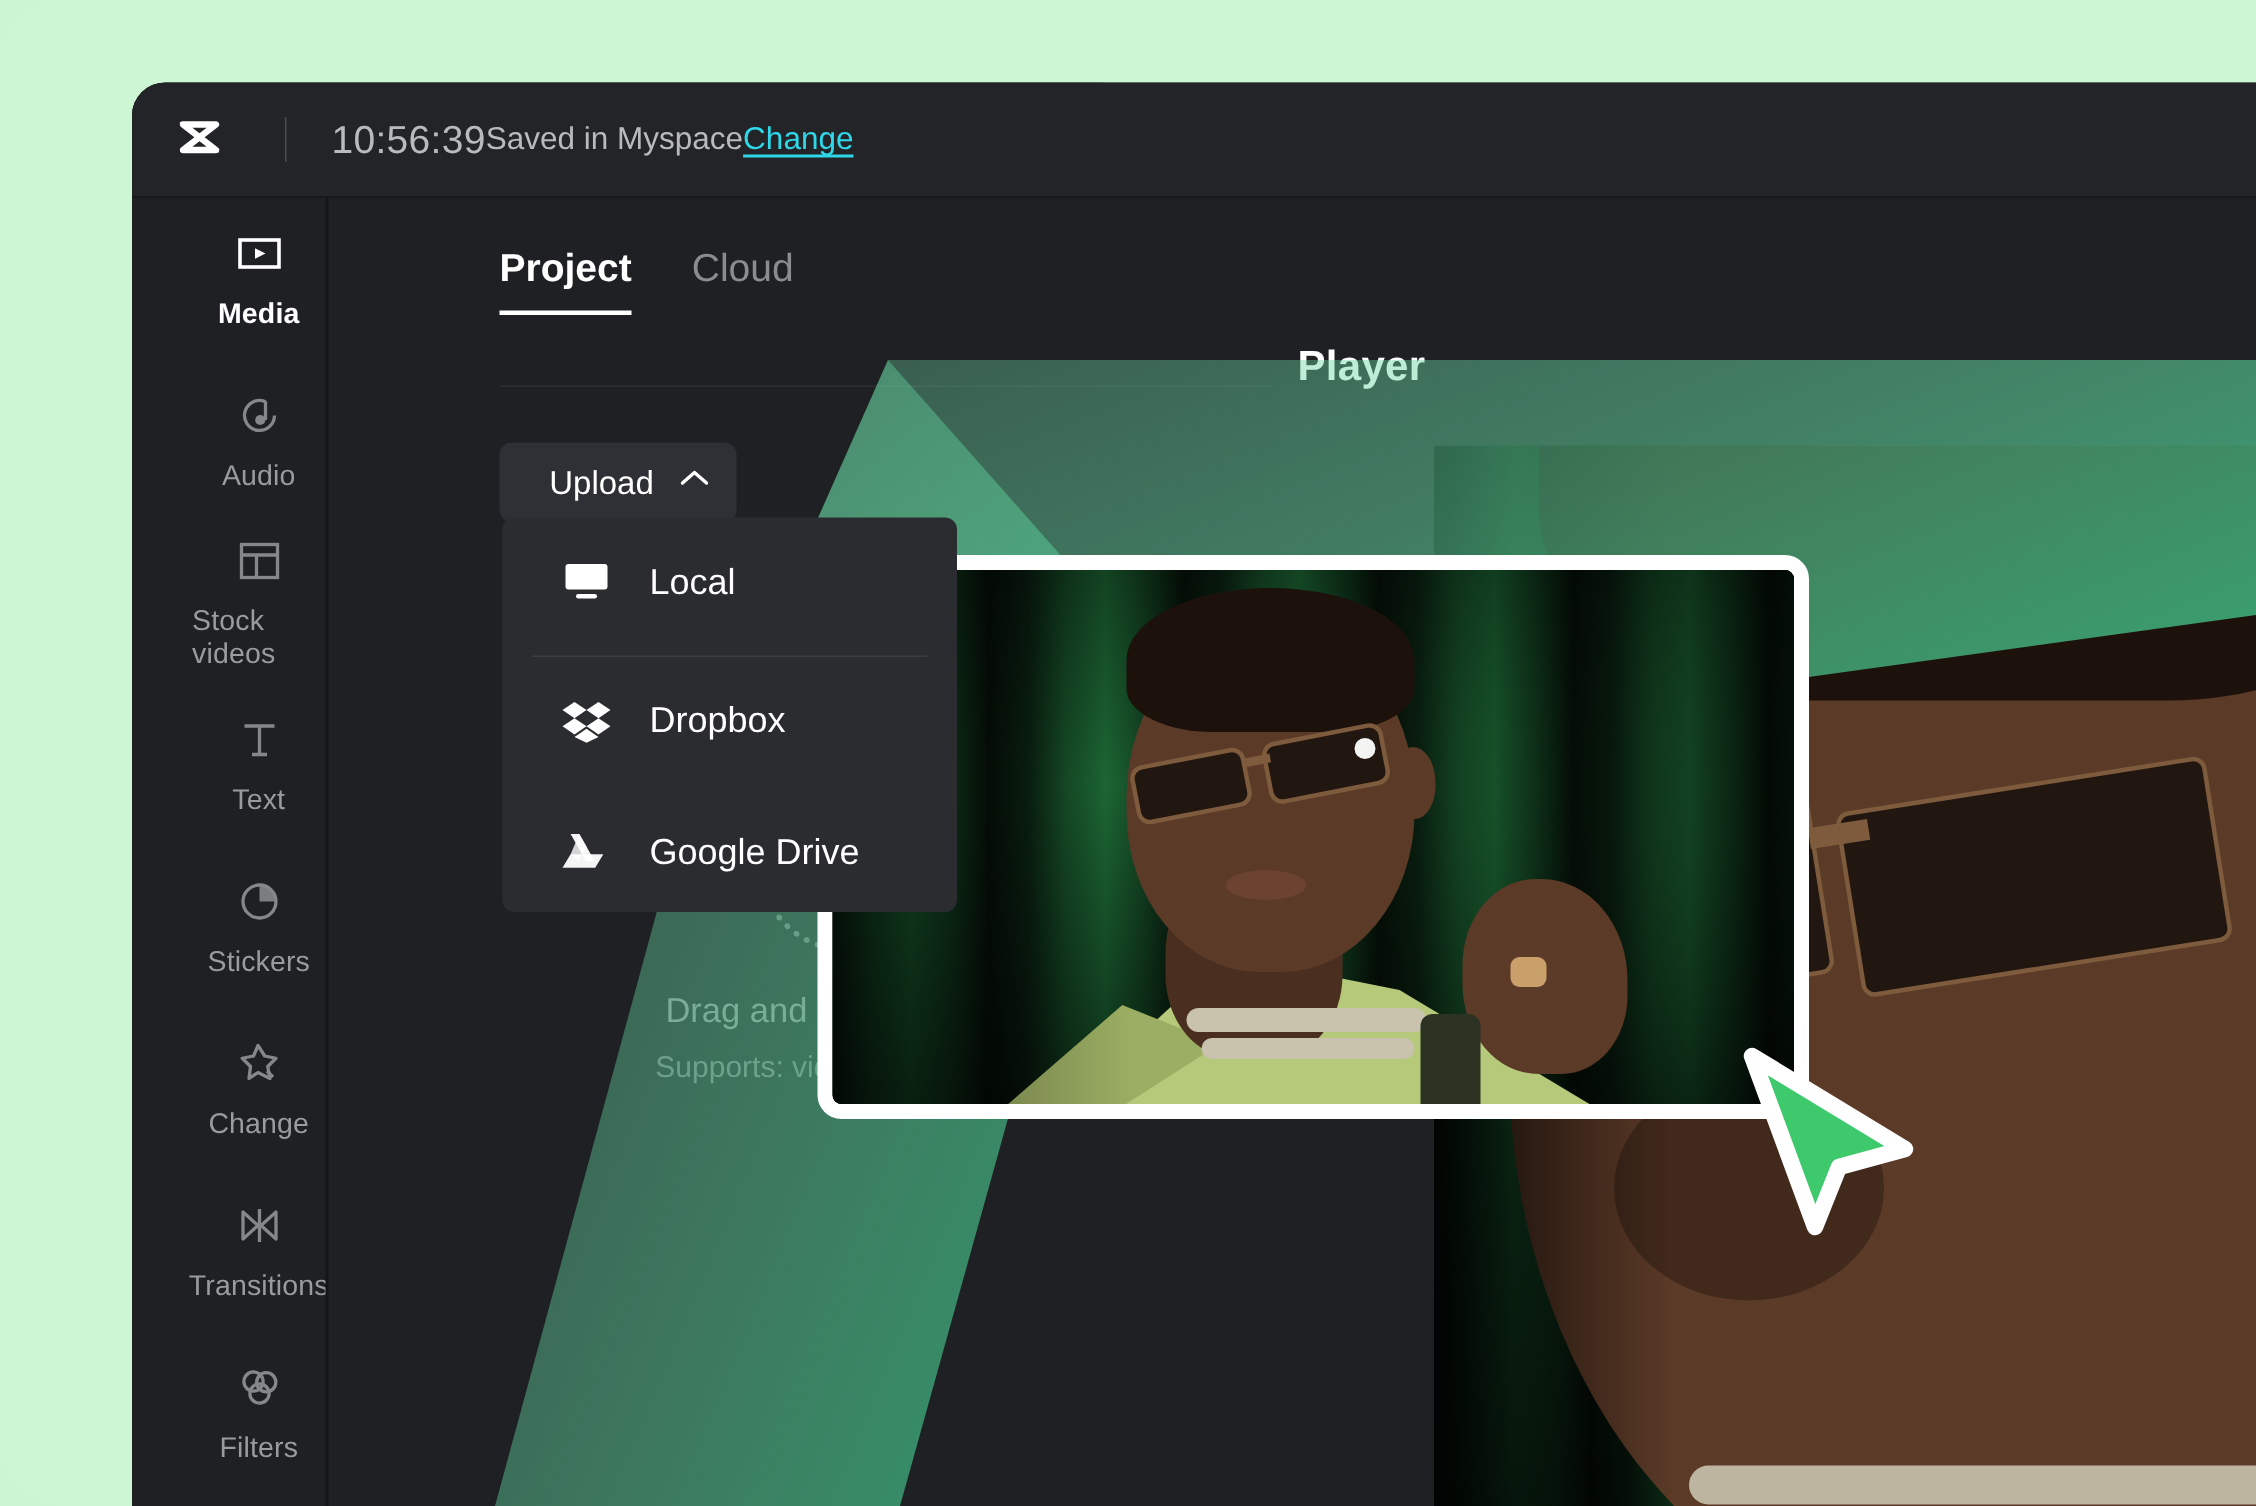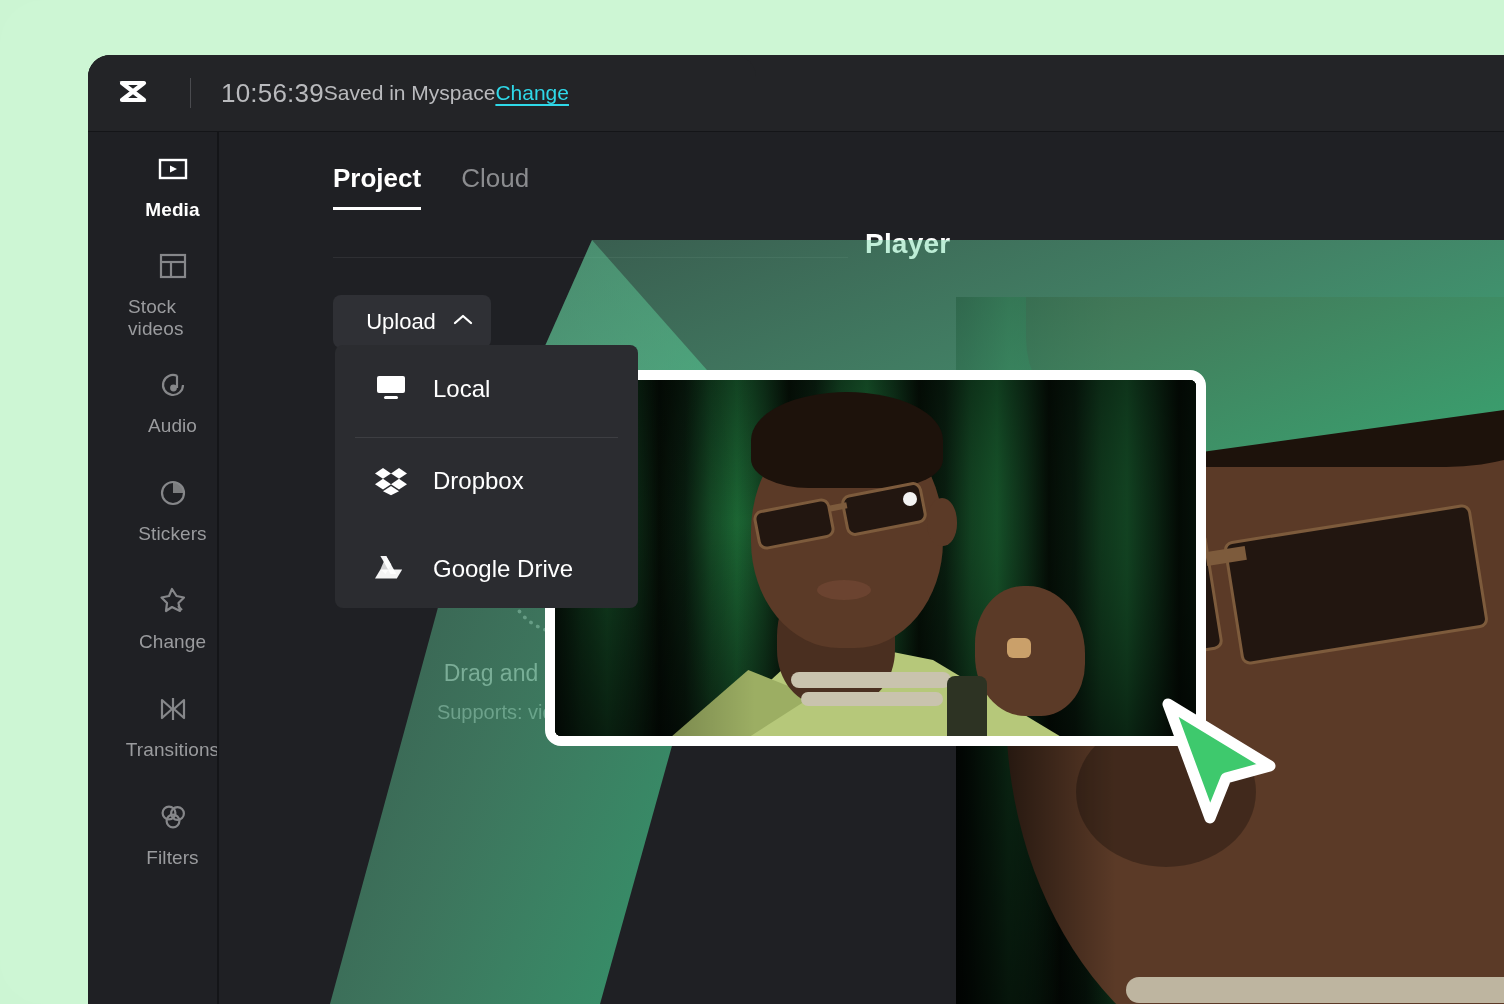--- a/index.html
+++ b/index.html
@@ -230,39 +230,49 @@
             <rect x="3" y="7" width="26" height="18" fill="none" stroke="currentColor" stroke-width="2.4"></rect>
             <path d="M13 12.5 L20 16 L13 19.5 Z" fill="currentColor"></path>
           </svg>
       </span>
       <span class="rail-lbl">Media</span>
     </div>
 
     <div class="rail-item">
       <span class="rail-ico">
         <svg width="32" height="32" viewBox="0 0 32 32" fill="none" stroke="currentColor" stroke-width="2.2">
+            <path d="M26 16a10 10 0 1 1-6-9.2"></path>
+            <path d="M20 6.5 L20 19"></path>
+            <circle cx="16.5" cy="19" r="3.4" fill="currentColor" stroke="none"></circle>
+          </svg>
+      </span>
+      <span class="rail-lbl">Audio</span>
+    </div>
+
+    <div class="rail-item">
+      <span class="rail-ico">
+        <svg width="32" height="32" viewBox="0 0 32 32" fill="none" stroke="currentColor" stroke-width="2.2">
             <rect x="4" y="5" width="24" height="22"></rect>
             <line x1="4" y1="12" x2="28" y2="12"></line>
             <line x1="14" y1="12" x2="14" y2="27"></line>
           </svg>
       </span>
       <span class="rail-lbl">Stock videos</span>
     </div>
 
     <div class="rail-item">
       <span class="rail-ico">
         <svg width="32" height="32" viewBox="0 0 32 32" fill="none" stroke="currentColor" stroke-width="2.2">
-            <path d="M26 16a10 10 0 1 1-6-9.2"></path>
-            <path d="M20 6.5 L20 19"></path>
-            <circle cx="16.5" cy="19" r="3.4" fill="currentColor" stroke="none"></circle>
-          </svg>
-      </span>
-      <span class="rail-lbl">Audio</span>
-    </div>
-
+            <line x1="6" y1="7" x2="26" y2="7"></line>
+            <line x1="16" y1="7" x2="16" y2="26"></line>
+            <line x1="11" y1="26" x2="21" y2="26"></line>
+          </svg>
+      </span>
+      <span class="rail-lbl">Text</span>
+    </div>
 
     <div class="rail-item">
       <span class="rail-ico">
         <svg width="32" height="32" viewBox="0 0 32 32" fill="none" stroke="currentColor" stroke-width="2.2">
             <circle cx="16" cy="16" r="11"></circle>
             <path d="M16 5 a11 11 0 0 1 11 11 L16 16 Z" fill="currentColor" stroke="none" opacity=".9"></path>
           </svg>
       </span>
       <span class="rail-lbl">Stickers</span>
     </div>

